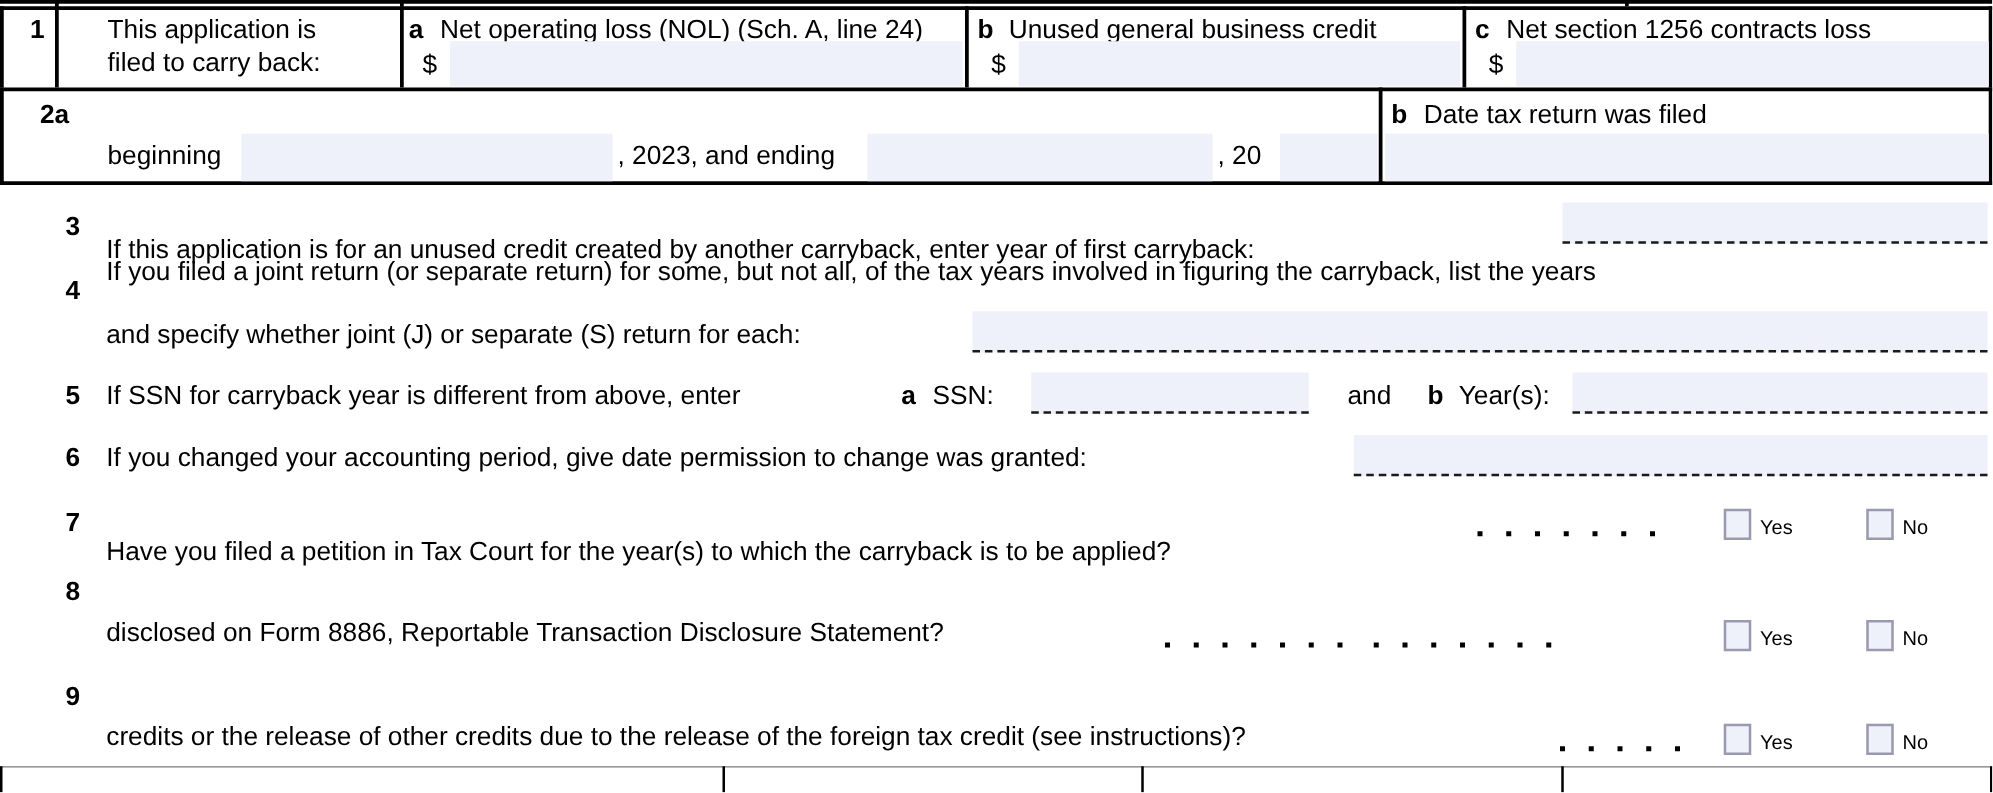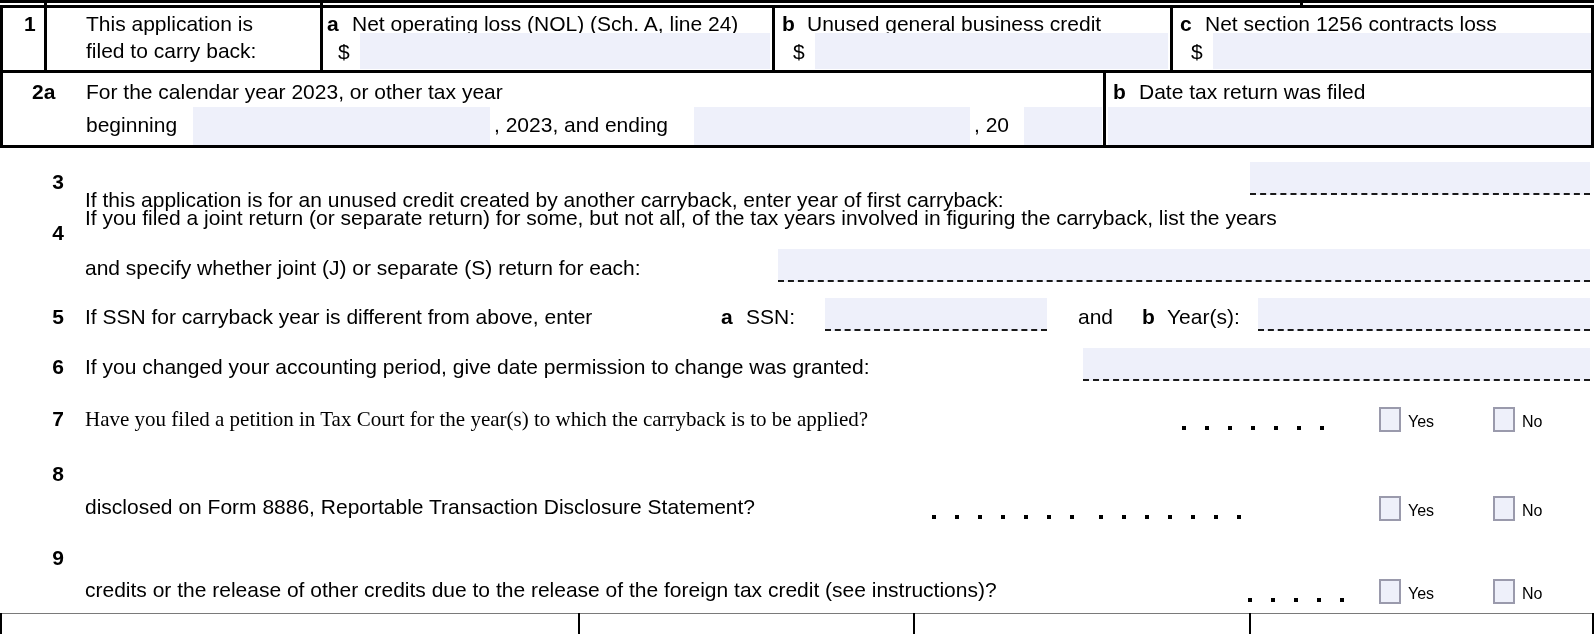--- a/index.html
+++ b/index.html
@@ -163,21 +163,20 @@
   <div class="fbox" style="left:1213px; top:33px; width:378px; height:36px;"></div>
 
   <div class="rule" style="top:145px;"></div>
 
   <div class="vrule" style="left:0px;   top:70px; height:78px;"></div>
   <div class="vrule" style="left:1103px; top:70px; height:78px;"></div>
   <div class="vrule" style="left:1591px; top:70px; height:78px;"></div>
 
   <div class="num" style="left:32px; top:80px;">2a</div>
 
-  <div class="cell cell-label" style="left:86px; top:80px;">For the calendar year 2023, or other tax year</div>
 
   <div class="cell cell-label" style="left:86px; top:113px;">beginning</div>
   <div class="fbox" style="left:193px; top:107px; width:297px; height:38px;"></div>
   <div class="cell cell-label" style="left:494px; top:113px;">, 2023, and ending</div>
   <div class="fbox" style="left:694px; top:107px; width:276px; height:38px;"></div>
   <div class="cell cell-label" style="left:974px; top:113px;">, 20</div>
   <div class="fbox" style="left:1024px; top:107px; width:78px; height:38px;"></div>
 
   <div class="num" style="left:1113px; top:80px; font-size:21px;">b</div>
   <div class="cell cell-label" style="left:1139px; top:80px;">Date tax return was filed</div>
@@ -200,21 +199,21 @@
   <div class="cell" style="left:1078px; top:305px; font-size:21px;">and</div>
   <div class="cell b" style="left:1142px; top:305px; font-size:21px;">b</div>
   <div class="cell" style="left:1167px; top:305px; font-size:21px;">Year(s):</div>
   <div class="fbox-u" style="left:1258px; top:298px; width:332px; height:31px;"></div>
 
   <div class="qnum" style="top:355px;">6</div>
   <div class="qtext" style="top:355px;">If you changed your accounting period, give date permission to change was granted:</div>
   <div class="fbox-u" style="left:1083px; top:348px; width:507px; height:31px;"></div>
 
   <div class="qnum" style="top:407px;">7</div>
-  <div class="qtext" style="top:407px;font-family:Liberation Serif, serif;">Have you filed a petition in Tax Court for the year(s) to which the carryback is to be applied?</div>
+  <div class="qtext" style="top:430px;">Have you filed a petition in Tax Court for the year(s) to which the carryback is to be applied?</div>
   <div class="leader" style="position:absolute; left:1182px; top:415px;">
     <span></span><span></span><span></span><span></span><span></span><span></span><span></span>
   </div>
   <div class="cbwrap" style="position:absolute; left:1379px; top:407px;">
     <span class="cbox"></span><span class="cblabel">Yes</span>
   </div>
   <div class="cbwrap" style="position:absolute; left:1493px; top:407px;">
     <span class="cbox"></span><span class="cblabel">No</span>
   </div>
 

